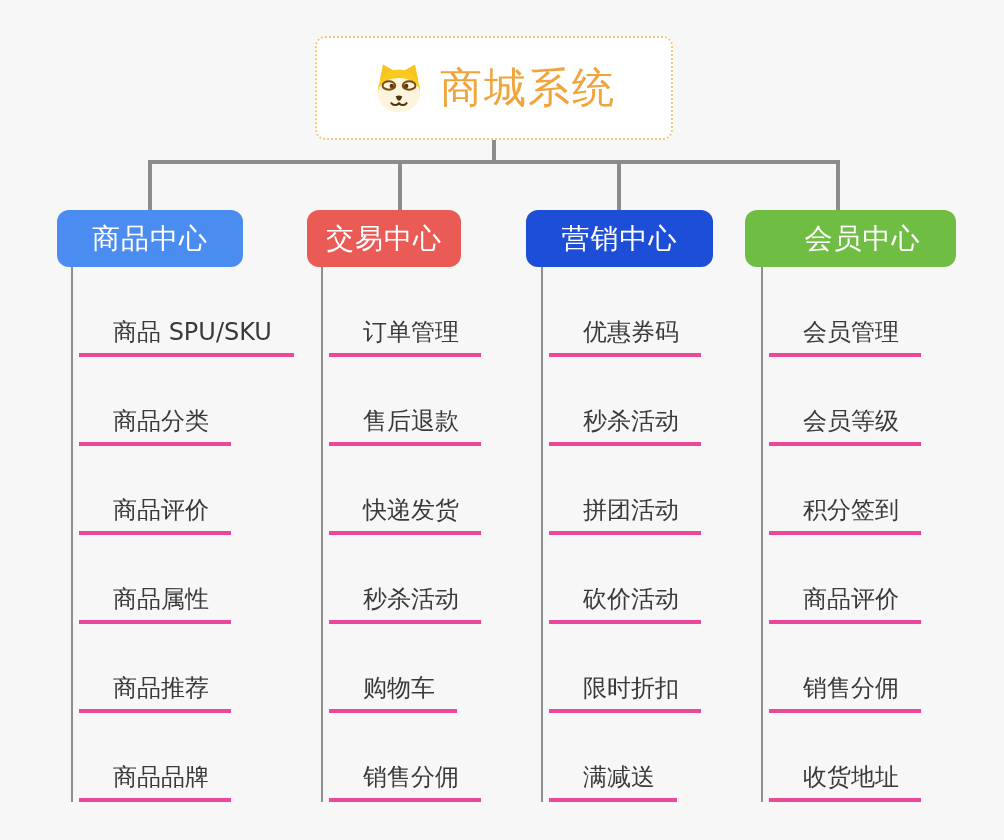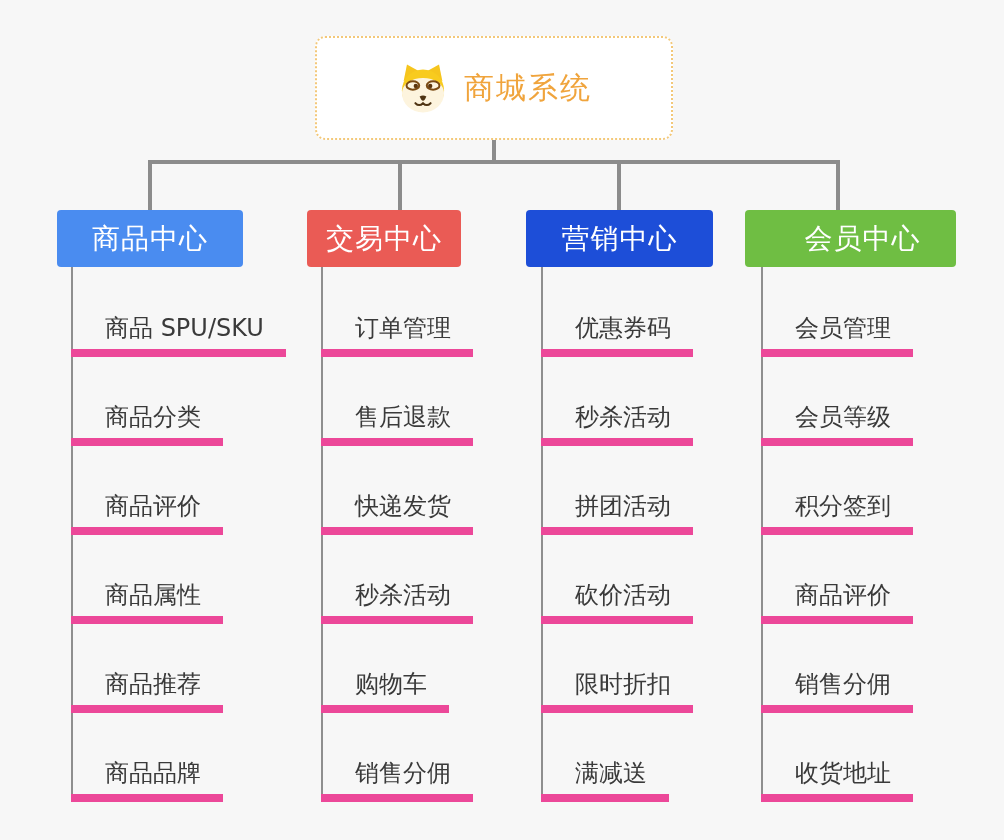--- a/index.html
+++ b/index.html
@@ -10,47 +10,47 @@
   }
   .abs{position:absolute;}
 
   
   .root-node{
     left:315px;top:36px;width:358px;height:104px;box-sizing:border-box;
     background:#FFFFFF;border:2px dotted #F3C879;border-radius:10px;
     display:flex;align-items:center;justify-content:center;
   }
   .root-node .icon{width:54px;height:54px;flex:0 0 auto;margin-right:14px;display:block;}
-  .root-title{font-size:30px;letter-spacing:2px;color:#F0A43C;text-align:center;}
+  .root-title{font-size:42px;letter-spacing:2px;color:#F0A43C;text-align:center;}
 
   
   .line{background:#8C8C8C;}
   .stub{left:492px;top:140px;width:4px;height:23px;}
   .hline{left:148px;top:160px;width:692px;height:4px;}
   .drop{top:163px;width:4px;height:47px;}
   .drop.d0{left:148px}.drop.d1{left:398px}.drop.d2{left:617px}.drop.d3{left:836px}
 
   
   .branch-node{
-    top:210px;height:57px;border-radius:4px;
+    top:210px;height:57px;border-radius:12px;
     color:#FFFFFF;font-size:28px;letter-spacing:1px;
     display:flex;align-items:center;justify-content:center;
   }
   .bn0{left:57px;width:186px;}
   .bn1{left:307px;width:154px;}
   .bn2{left:526px;width:187px;}
   .bn3{left:745px;width:187px;padding-left:24px;}
 
   
   .column{top:0;width:0;height:840px;overflow:visible;}
   .col0{left:71px}.col1{left:321px}.col2{left:541px}.col3{left:761px}
   .trunk{position:absolute;left:0;top:267px;width:2px;height:535px;background:#8F8F8F;}
   .leaf{
-    position:absolute;left:0;box-sizing:border-box;height:42px;
-    border-bottom:8px solid #ec4899;
+    position:absolute;left:8px;box-sizing:border-box;height:42px;
+    border-bottom:4px solid #ec4899;
     padding:0 22px 5px 34px;white-space:nowrap;
     display:flex;align-items:flex-end;
     font-size:24px;color:#3A3A3A;
   }
   .r0{top:315px}.r1{top:404px}.r2{top:493px}.r3{top:582px}.r4{top:671px}.r5{top:760px}
 </style>
 </head>
 <body>
 
 <div class="abs root-node">

